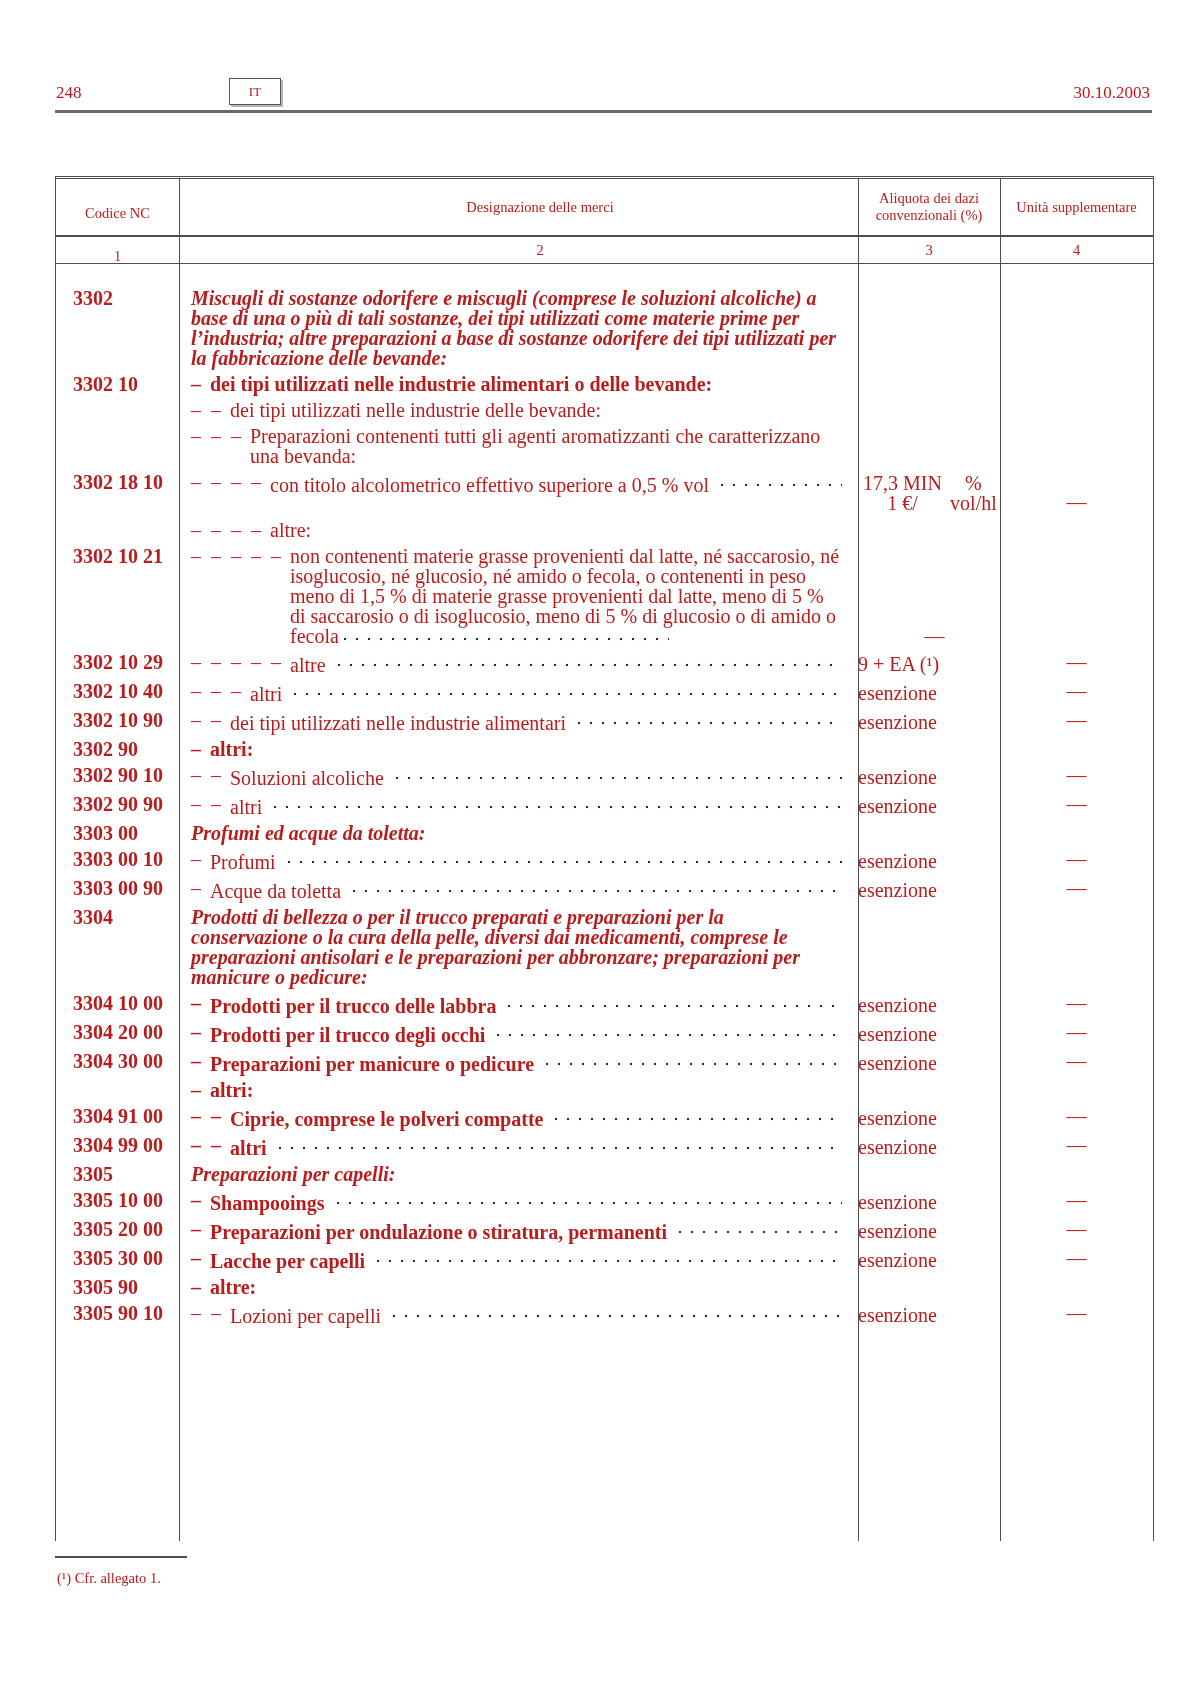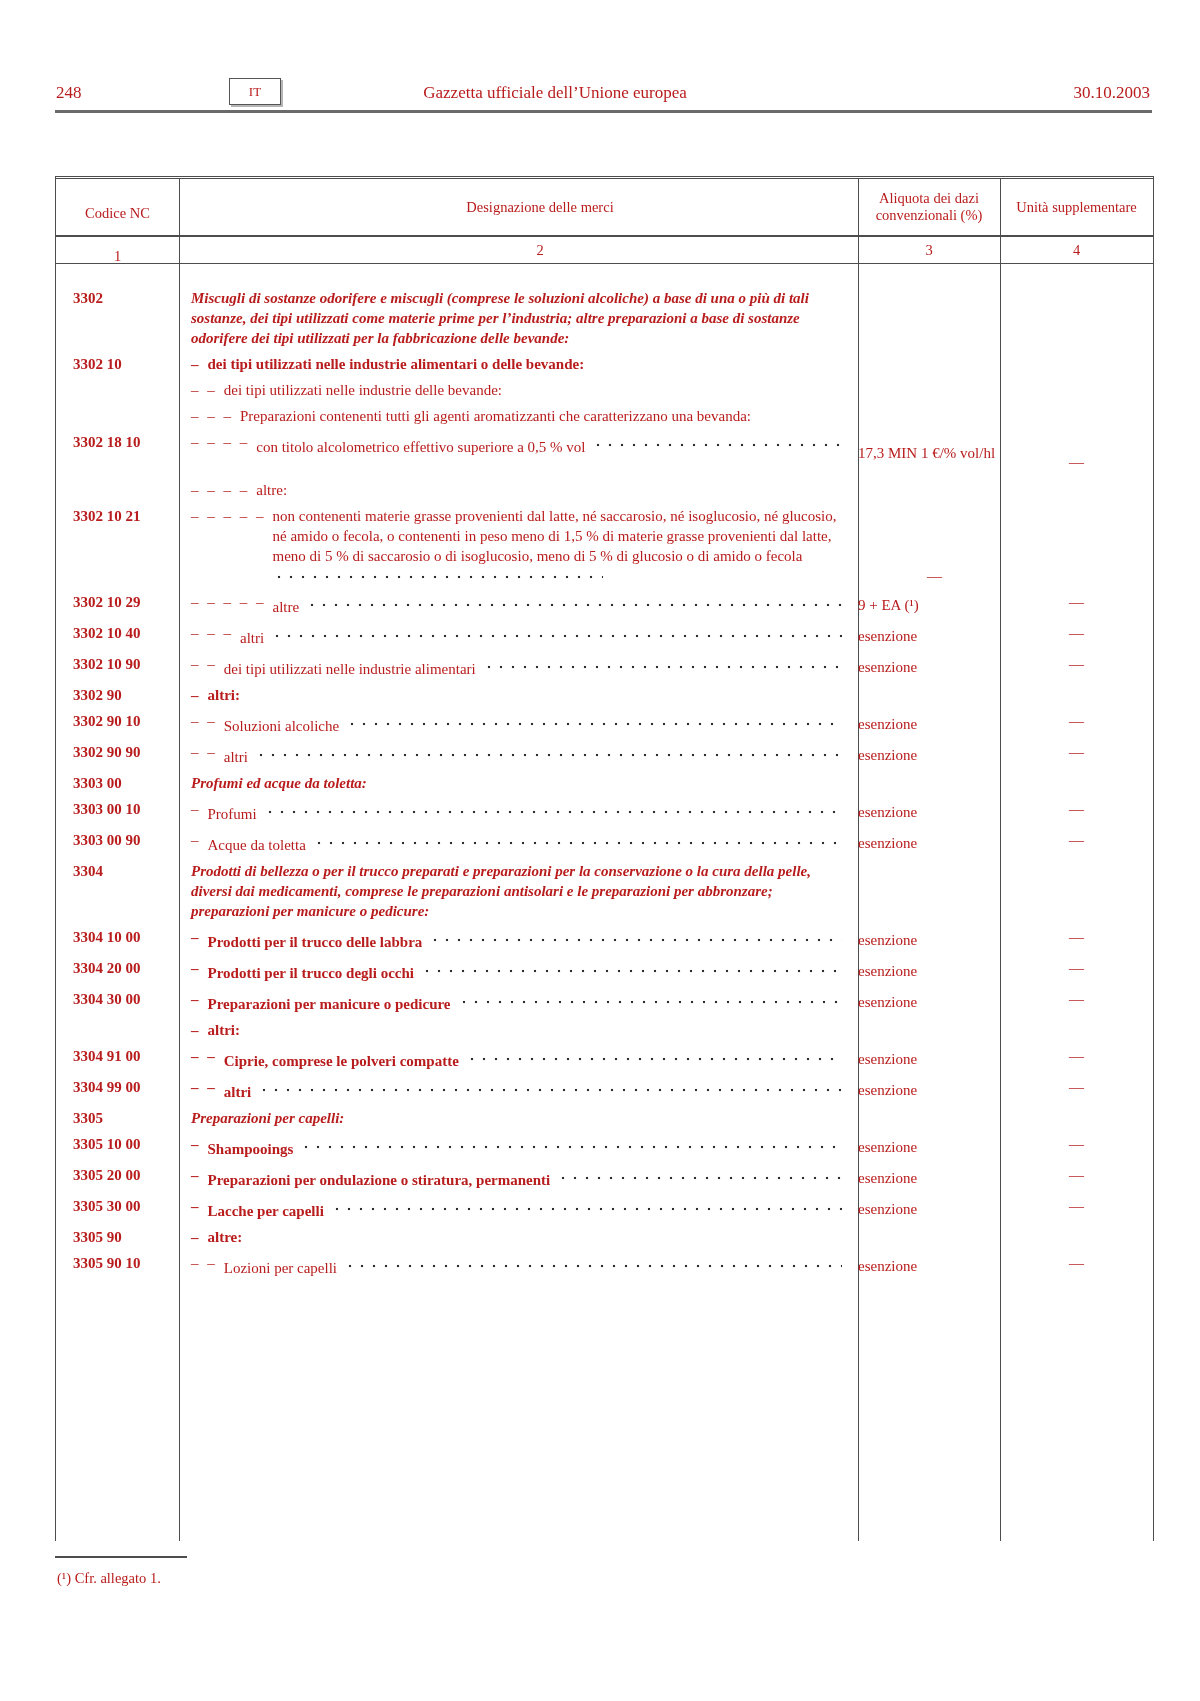--- a/index.html
+++ b/index.html
@@ -20,21 +20,21 @@
              border-top:3px double #4d4d4d;border-left:1px solid #4d4d4d;border-right:1px solid #4d4d4d;}
   .vline{position:absolute;top:0;bottom:0;width:1px;background:#4d4d4d;}
   .vl1{left:123px;}.vl2{left:802px;}.vl3{left:944px;}
 
   .thead{display:flex;align-items:center;height:56px;border-bottom:2px solid #4d4d4d;
          font-size:14.5px;line-height:17px;}
   .tnums{display:flex;align-items:center;height:26px;border-bottom:1px solid #4d4d4d;font-size:14.5px;}
   .hc{text-align:center;box-sizing:border-box;}
   .hc1{width:123px;margin-top:12px;}.hc2{width:679px;padding-left:43px;}.hc3{width:142px;padding:0 8px;}.hc4{width:153px;padding:0 10px;}
 
-  .tbody{position:relative;height:1277px;overflow:hidden;font-size:15px;line-height:20px;}
+  .tbody{position:relative;height:1277px;overflow:hidden;font-size:20px;line-height:20px;}
 
   
   .row{display:flex;margin-top:6px;}
   .mt-first{margin-top:24px;}
   .c{box-sizing:border-box;}
   .c1{width:123px;padding-left:17px;}
   .c2{width:679px;padding:0 14px 0 12px;}
   .c3{width:142px;display:flex;flex-direction:row;align-items:center;justify-content:flex-start;text-align:center;}
   .c4{width:153px;display:flex;flex-direction:column;align-items:center;justify-content:flex-start;}
   .vb .c3,.vb .c4{justify-content:flex-end;}
@@ -60,21 +60,20 @@
 </style>
 </head>
 <body>
 
 <div class="page">
 
   <div class="rh-num">248</div>
   <div class="lang-box">
     <span>IT</span>
   </div>
-  <div class="rh-title">Gazzetta ufficiale dell’Unione europea</div>
   <div class="rh-date">30.10.2003</div>
   <div class="rh-rule"></div>
 
   <div class="doc-table">
     <div class="vline vl1"></div>
     <div class="vline vl2"></div>
     <div class="vline vl3"></div>
 
     <div class="thead">
       <div class="hc hc1">Codice NC</div>

